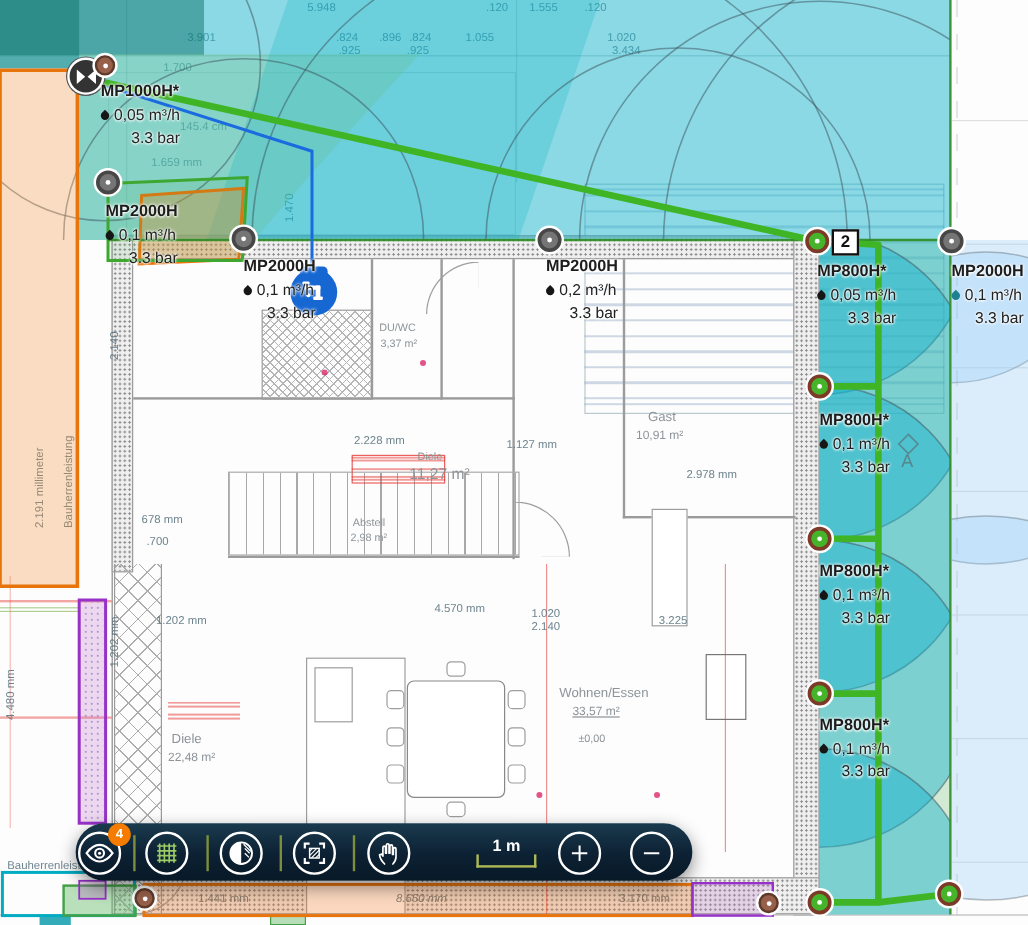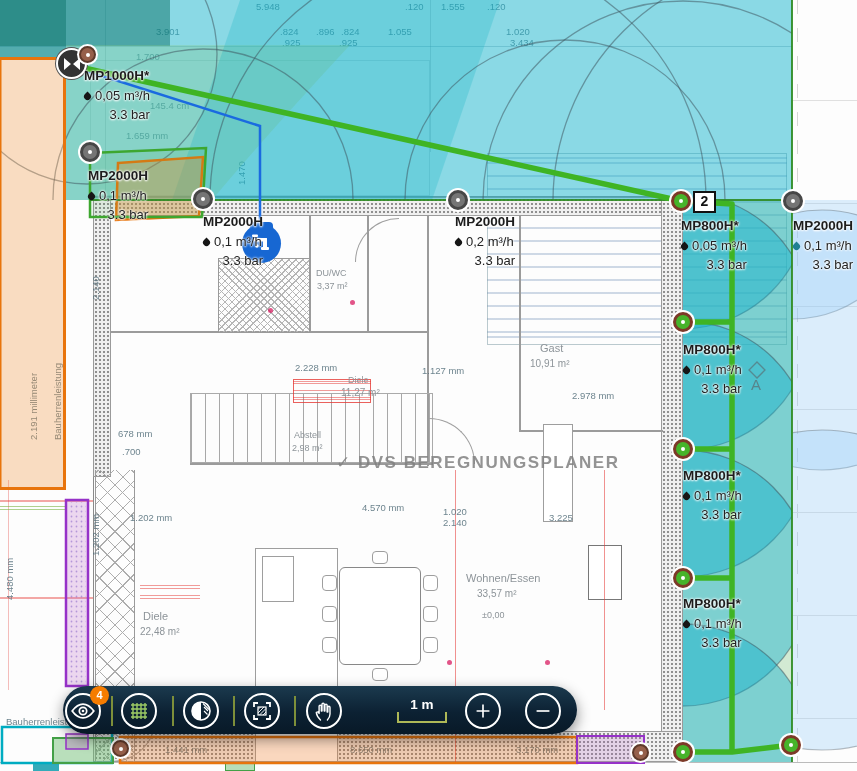--- a/index.html
+++ b/index.html
@@ -127,30 +127,30 @@
     <div class="abs pinkdot" style="left:350px;top:300px;"></div>
 
     <div class="abs" style="left:0;top:762px;width:857px;height:1px;background:#bbb;"></div>
     <div class="abs" style="left:33px;top:763px;width:26px;height:8px;background:rgba(0,150,167,.8);"></div>
     <div class="abs" style="left:225px;top:763px;width:30px;height:8px;background:rgba(165,214,167,.8);border:1px solid #43a047;"></div>
 
     <div class="abs" id="rooms-host">
         <div class="abs roomlabel" style="left: 143px; top: 610px; font-size: 11px;">Diele</div>
         <div class="abs roomlabel" style="left: 140px; top: 626px; font-size: 10px;">22,48 m²</div>
         <div class="abs roomlabel" style="left: 466px; top: 572px; font-size: 11px;">Wohnen/Essen</div>
-        <div class="abs roomlabel" style="left: 477px; top: 588px; font-size: 10px;">33,57 m²</div>
+        <div class="abs roomlabel" style="left: 477px; top: 588px; font-size: 10px; text-decoration: underline;">33,57 m²</div>
         <div class="abs roomlabel" style="left: 482px; top: 610px; font-size: 9px;">±0,00</div>
         <div class="abs roomlabel" style="left: 540px; top: 342px; font-size: 11px;">Gast</div>
         <div class="abs roomlabel" style="left: 530px; top: 358px; font-size: 10px;">10,91 m²</div>
         <div class="abs roomlabel" style="left: 316px; top: 268px; font-size: 9px;">DU/WC</div>
         <div class="abs roomlabel" style="left: 317px; top: 281px; font-size: 9px;">3,37 m²</div>
         <div class="abs roomlabel" style="left: 294px; top: 430px; font-size: 9px;">Abstell</div>
         <div class="abs roomlabel" style="left: 292px; top: 443px; font-size: 9px;">2,98 m²</div>
         <div class="abs roomlabel" style="left: 348px; top: 375px; font-size: 9px;">Diele</div>
-        <div class="abs roomlabel" style="left: 341px; top: 387px; font-size: 10px;">11,27 m²</div>
+        <div class="abs roomlabel" style="left: 341px; top: 387px; font-size: 13px;">11,27 m²</div>
       </div>
     <div class="abs" id="dims-host">
         <div class="abs dim" style="left: 256px; top: 1px;">5.948</div>
         <div class="abs dim" style="left: 405px; top: 1px;">.120</div>
         <div class="abs dim" style="left: 441px; top: 1px;">1.555</div>
         <div class="abs dim" style="left: 487px; top: 1px;">.120</div>
         <div class="abs dim" style="left: 156px; top: 26px;">3.901</div>
         <div class="abs dim" style="left: 280px; top: 26px;">.824</div>
         <div class="abs dim" style="left: 316px; top: 26px;">.896</div>
         <div class="abs dim" style="left: 341px; top: 26px;">.824</div>
@@ -165,21 +165,21 @@
         <div class="abs dim" style="left: 295px; top: 362px;">2.228 mm</div>
         <div class="abs dim" style="left: 422px; top: 365px;">1.127 mm</div>
         <div class="abs dim" style="left: 572px; top: 390px;">2.978 mm</div>
         <div class="abs dim" style="left: 118px; top: 428px;">678 mm</div>
         <div class="abs dim" style="left: 122px; top: 446px;">.700</div>
         <div class="abs dim" style="left: 362px; top: 502px;">4.570 mm</div>
         <div class="abs dim" style="left: 443px; top: 506px;">1.020</div>
         <div class="abs dim" style="left: 443px; top: 517px;">2.140</div>
         <div class="abs dim" style="left: 549px; top: 512px;">3.225</div>
         <div class="abs dim" style="left: 165px; top: 744px;">1.441 mm</div>
-        <div class="abs dim" style="left: 350px; top: 744px;">8.650 mm</div>
+        <div class="abs dim" style="left: 330px; top: 744px; font-style: italic;">8.650 mm</div>
         <div class="abs dim" style="left: 516px; top: 744px;">3.170 mm</div>
         <div class="abs dim vtext" style="left: 236px; top: 185px;">1.470</div>
         <div class="abs dim vtext" style="left: 90px; top: 300px;">2.140</div>
         <div class="abs dim vtext" style="left: 28px; top: 440px;">2.191 millimeter</div>
         <div class="abs dim vtext" style="left: 52px; top: 440px;">Bauherrenleistung</div>
         <div class="abs dim vtext" style="left: 90px; top: 556px;">1.202 mm</div>
         <div class="abs dim vtext" style="left: 4px; top: 600px;">4.480 mm</div>
         <div class="abs dim" style="left: 130px; top: 512px;">1.202 mm</div>
         <div class="abs dim" style="left: 6px; top: 716px;">Bauherrenleistung</div>
       </div>
@@ -361,24 +361,20 @@
       <div class="fl"><span class="drop" style="background: rgb(22, 22, 22);"></span><span class="fv">0,1 m³/h</span></div>
       <div class="press">3.3 bar</div>
     </div>
       <div class="slabel" style="left: 683px; top: 594px;">
       <div class="nm">MP800H*</div>
       <div class="fl"><span class="drop" style="background: rgb(22, 22, 22);"></span><span class="fv">0,1 m³/h</span></div>
       <div class="press">3.3 bar</div>
     </div>
     </div>
 
-  <div id="watermark" style="left:336px;top:452px;">
-    <span>✓</span>
-    <span>DVS BEREGNUNGSPLANER</span>
-  </div>
 
   <div id="toolbar"></div>
   <div class="tbtn" style="left:65px;top:693px;z-index:11;">
     <svg width="26" height="26" viewBox="0 0 24 24">
       <path d="M2 12c3.2-4.4 6.6-6.4 10-6.4s6.8 2 10 6.4c-3.2 4.4-6.6 6.4-10 6.4S5.2 16.4 2 12Z" fill="none" stroke="#fff" stroke-width="1.6"></path>
       <circle cx="12" cy="12" r="3.4" fill="none" stroke="#fff" stroke-width="1.6"></circle>
       <circle cx="12" cy="12" r="1.2" fill="#fff"></circle>
     </svg>
   </div>
   <div class="tbadge" style="left:90px;top:686px;">4</div>

